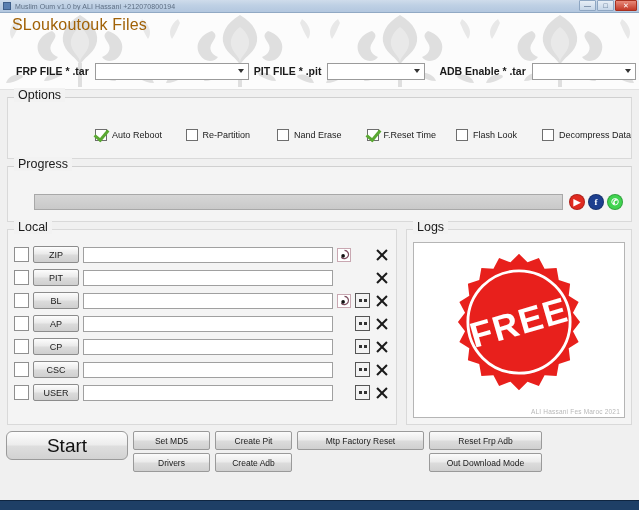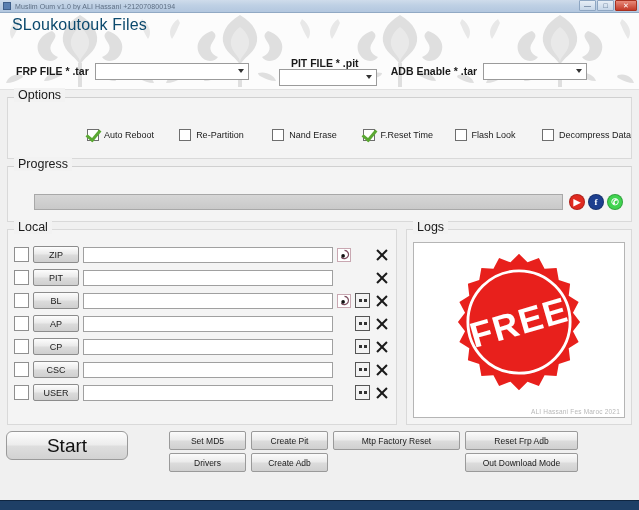--- a/index.html
+++ b/index.html
@@ -98,21 +98,21 @@
   .banner-pattern {
     position: absolute;
     inset: 0;
     opacity: 0.42;
   }
   .banner-title {
     position: absolute;
     left: 12px;
     top: 3px;
     font-size: 16px;
-    color: #0c4a6e;
+    color: #a16207;
     letter-spacing: 0.2px;
   }
   .field-row {
     position: absolute;
     left: 0;
     top: 48px;
     width: 100%;
     height: 20px;
     display: flex;
     align-items: center;
@@ -165,21 +165,21 @@
     position: absolute;
     top: -10px;
     left: 6px;
     background: #f2f2f2;
     padding: 0 4px;
     font-size: 12.5px;
     color: #1a1a1a;
   }
 
   
-  .options-box { height: 62px; }
+  .options-box { height: 62px; padding-left: 8px; }
   .options-row {
     display: flex;
     align-items: center;
     height: 100%;
     padding: 14px 0 0 32px;
     box-sizing: border-box;
   }
   .opt {
     display: flex;
     align-items: center;
@@ -441,21 +441,21 @@
     border-radius: 2px;
     box-sizing: border-box;
     display: flex;
     align-items: center;
     justify-content: center;
     font-size: 8.5px;
     color: #1a1a1a;
     white-space: nowrap;
     padding: 0 4px;
   }
-  .w-md5 { width: 77px; margin-left: 36px; }
+  .w-md5 { width: 77px; }
   .w-pit { width: 77px; }
   .w-mtp { width: 127px; }
   .w-frp { width: 113px; }
 
   .statusbar {
     height: 9px;
     background: #1e3f66;
     border-top: 1px solid #0f2540;
     margin-top: auto;
     flex: 0 0 auto;
@@ -508,21 +508,21 @@
     <div class="banner-title">SLoukoutouk Files</div>
 
     <div class="field-row">
       <div class="field-group" style="margin-left:16px;">
         <span class="field-label">FRP FILE * .tar</span>
         <div class="combo" style="width:154px;">
           <span class="combo-value"></span>
           <span class="combo-arrow"></span>
         </div>
       </div>
-      <div class="field-group" style="margin-left:24px;flex-direction:column;">
+      <div class="field-group" style="margin-left:5px;">
         <span class="field-label">PIT FILE * .pit</span>
         <div class="combo" style="width:98px;">
           <span class="combo-value"></span>
           <span class="combo-arrow"></span>
         </div>
       </div>
       <div class="field-group" style="margin-left:14px;">
         <span class="field-label">ADB Enable * .tar</span>
         <div class="combo" style="width:104px;">
           <span class="combo-value"></span>

